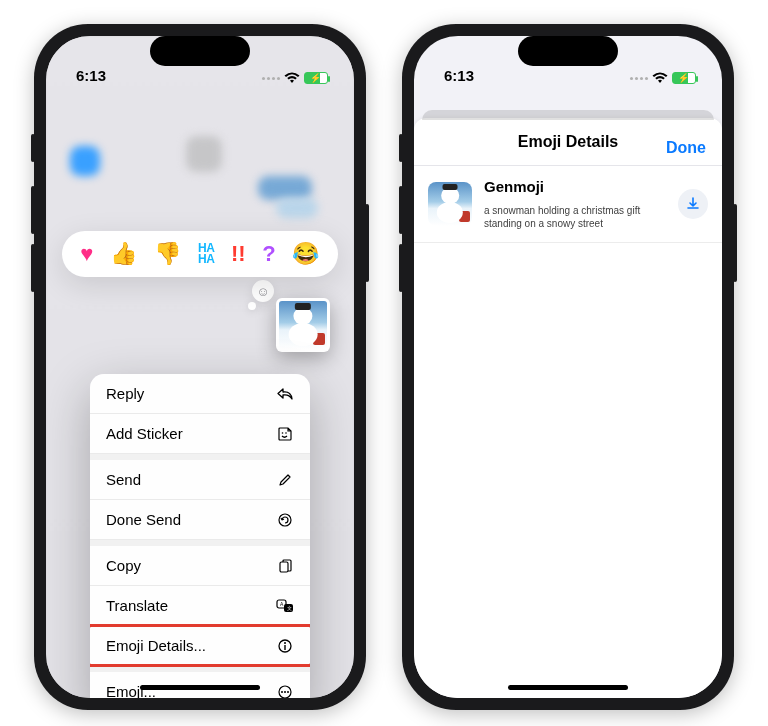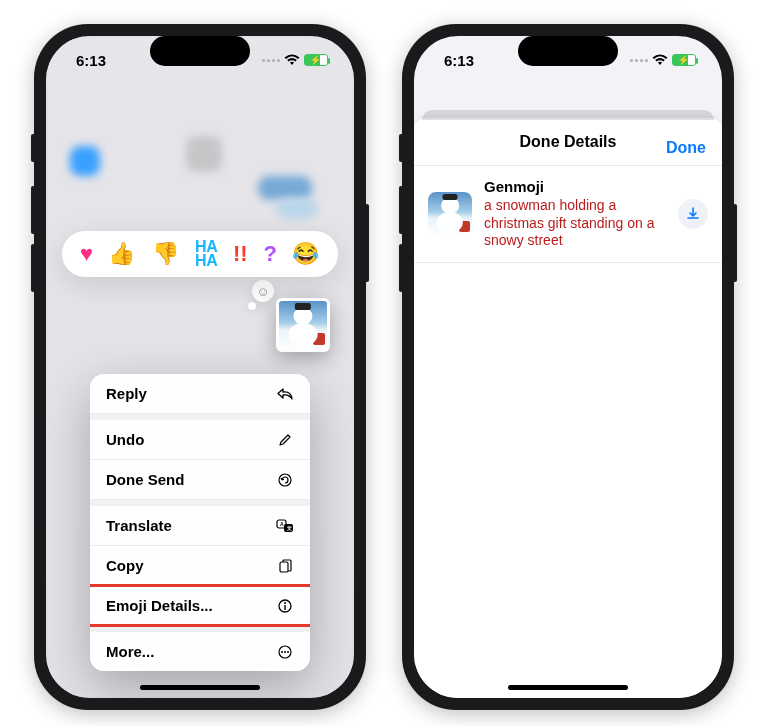--- a/index.html
+++ b/index.html
@@ -51,21 +51,21 @@
     position:absolute; bottom:8px; left:50%;
     transform:translateX(-50%);
     width:120px; height:5px;
     background:#000; border-radius:3px; z-index:40;
   }
 
   
   .status {
     position:absolute; top:0; left:0; right:0;
     height:48px; display:flex; justify-content:space-between;
-    align-items:center; padding:0 26px 0 30px; z-index:40;
+    align-items:flex-end; padding:0 26px 0 30px; z-index:40;
     font-weight:600;
   }
   .status .time { font-size:15px; }
   .status .right { display:flex; align-items:center; gap:4px; }
   .dots { display:flex; gap:2px; }
   .dots span { width:3px;height:3px;border-radius:50%;background:#2b2b2b; }
   .dots span.dim { background:#b0b0b0; }
   .wifi { font-size:14px; }
   .battery {
     width:24px; height:12px; border:1.3px solid #37c759; border-radius:3px;
@@ -123,21 +123,20 @@
     border-radius:14px;
     box-shadow:0 16px 50px rgba(0,0,0,.28);
     overflow:hidden; z-index:10;
     font-size:15px;
   }
   .ctx-item {
     display:flex; justify-content:space-between; align-items:center;
     padding:11px 16px;
     border-bottom:1px solid rgba(0,0,0,.08);
     position:relative;
-    font-weight:bold;
   }
   .ctx-item:last-child { border-bottom:none; }
   .ctx-sep { height:6px; background:rgba(0,0,0,.05); }
   .ctx-highlight {
     position:absolute; inset:-2px -3px;
     border:3px solid #e23b2e; border-radius:4px;
     pointer-events:none;
   }
 
   
@@ -170,21 +169,21 @@
   .row {
     display:flex; align-items:center; gap:12px;
     padding:12px 14px;
     border-bottom:1px solid #ececec;
   }
   .row .thumb {
     width:44px;height:44px;border-radius:8px;overflow:hidden;flex:0 0 44px;
   }
   .row .meta { flex:1; min-width:0; }
   .row .name { font-weight:600; font-size:15px; }
-  .row .desc { font-size:14px; color:#b91c1c; line-height:1.25; margin-top:2px;}
+  .row .desc { font-size:10px; color:#404040; line-height:1.25; margin-top:10px;}
   .dl-btn {
     width:30px;height:30px;border-radius:50%;
     background:#eef1f6; display:flex;align-items:center;justify-content:center;
     color:#0a7aff;
   }
 
   svg { display:block; }
 </style>
 </head>
 <body>
@@ -220,21 +219,21 @@
         <span class="battery">
             <span class="bolt">⚡</span>
           </span>
       </div>
     </div>
 
     <div class="tapback-bar">
       <span style="color:#ff2d87">♥︎</span>
       <span>👍</span>
       <span>👎</span>
-      <span style="font-size:16px;font-weight:800;color:#13b7ff;letter-spacing:-0.5px;line-height:.9;text-align:center">HA<br>HA</span>
+      <span style="font-size:12px;font-weight:800;color:#13b7ff;letter-spacing:-0.5px;line-height:.9;text-align:center">HA<br>HA</span>
       <span style="color:#ff3b30;font-weight:800">!!</span>
       <span style="color:#b050ff;font-weight:800">?</span>
       <span>😂</span>
     </div>
     <div class="tapback-tail">
       <div class="b1">☺</div>
         <div class="b2"></div>
     </div>
 
     <div class="sticker-preview">
@@ -246,79 +245,90 @@
 
     <div class="ctx-menu">
       <div class="ctx-item">
         <span>Reply</span>
         <span class="glyph">
           <svg width="16" height="14" viewBox="0 0 16 14">
               <path d="M6 2 L1 6.5 L6 11 V8 Q12 7 15 12 Q14 4 6 5 Z" fill="none" stroke="#000" stroke-width="1.3" stroke-linejoin="round"></path>
             </svg>
         </span>
       </div>
+      <div class="ctx-item">
+        <span>Add Sticker</span>
+        <span class="glyph">
+          <svg width="16" height="16" viewBox="0 0 16 16">
+              <path d="M3 2 H11 L14 5 V13 Q14 14 13 14 H3 Q2 14 2 13 V3 Q2 2 3 2 Z M11 2 V5 H14" fill="none" stroke="#000" stroke-width="1.2"></path>
+              <circle cx="5.5" cy="7" r=".8" fill="#000"></circle>
+              <circle cx="9" cy="7" r=".8" fill="#000"></circle>
+              <path d="M5 10 Q7.5 12.5 10 10" fill="none" stroke="#000" stroke-width="1.2"></path>
+            </svg>
+        </span>
+      </div>
 
       <div class="ctx-sep"></div>
 
       <div class="ctx-item">
-        <span>Undo</span>
+        <span>Send</span>
         <span class="glyph">
           <svg width="14" height="14" viewBox="0 0 14 14">
               <path d="M2 12 L3 9 L10 2 L12 4 L5 11 Z" fill="none" stroke="#000" stroke-width="1.2" stroke-linejoin="round"></path>
             </svg>
         </span>
       </div>
       <div class="ctx-item">
         <span>Done Send</span>
         <span class="glyph">
           <svg width="16" height="16" viewBox="0 0 16 16">
               <circle cx="8" cy="8" r="6" fill="none" stroke="#000" stroke-width="1.2"></circle>
               <path d="M5 8 A3 3 0 1 1 8 11 M5 8 L4 6 M5 8 L7 7" fill="none" stroke="#000" stroke-width="1.2"></path>
             </svg>
         </span>
       </div>
 
       <div class="ctx-sep"></div>
 
+      <div class="ctx-item">
+        <span>Copy</span>
+        <span class="glyph">
+          <svg width="15" height="16" viewBox="0 0 15 16">
+              <rect x="2" y="4" width="8" height="10" rx="1.5" fill="none" stroke="#000" stroke-width="1.2"></rect>
+              <path d="M5 4 V3 Q5 2 6 2 H12 Q13 2 13 3 V12 Q13 13 12 13 H10" fill="none" stroke="#000" stroke-width="1.2"></path>
+            </svg>
+        </span>
+      </div>
       <div class="ctx-item">
         <span>Translate</span>
         <span class="glyph">
           <svg width="18" height="14" viewBox="0 0 18 14">
               <rect x="1" y="1" width="9" height="8" rx="2" fill="none" stroke="#000" stroke-width="1.2"></rect>
               <rect x="8" y="5" width="9" height="8" rx="2" fill="#000"></rect>
               <text x="4" y="7" font-size="5" fill="#000">A</text>
               <text x="11" y="11" font-size="5" fill="#fff">文</text>
             </svg>
         </span>
       </div>
       <div class="ctx-item">
-        <span>Copy</span>
-        <span class="glyph">
-          <svg width="15" height="16" viewBox="0 0 15 16">
-              <rect x="2" y="4" width="8" height="10" rx="1.5" fill="none" stroke="#000" stroke-width="1.2"></rect>
-              <path d="M5 4 V3 Q5 2 6 2 H12 Q13 2 13 3 V12 Q13 13 12 13 H10" fill="none" stroke="#000" stroke-width="1.2"></path>
-            </svg>
-        </span>
-      </div>
-      <div class="ctx-item">
         <span>Emoji Details...</span>
         <span class="glyph">
           <svg width="16" height="16" viewBox="0 0 16 16">
               <circle cx="8" cy="8" r="6" fill="none" stroke="#000" stroke-width="1.3"></circle>
               <circle cx="8" cy="5" r="1" fill="#000"></circle>
               <rect x="7.3" y="7" width="1.4" height="5" fill="#000"></rect>
             </svg>
         </span>
         <div class="ctx-highlight"></div>
       </div>
 
       <div class="ctx-sep"></div>
 
       <div class="ctx-item">
-        <span>More...</span>
+        <span>Emoji...</span>
         <span class="glyph">
           <svg width="16" height="16" viewBox="0 0 16 16">
               <circle cx="8" cy="8" r="6" fill="none" stroke="#000" stroke-width="1.2"></circle>
               <circle cx="5" cy="8" r="1" fill="#000"></circle>
               <circle cx="8" cy="8" r="1" fill="#000"></circle>
               <circle cx="11" cy="8" r="1" fill="#000"></circle>
             </svg>
         </span>
       </div>
     </div>
@@ -350,21 +360,21 @@
             </svg>
         </span>
         <span class="battery">
             <span class="bolt">⚡</span>
           </span>
       </div>
     </div>
 
     <div class="sheet">
       <div class="sheet-header">
-        <div class="sheet-title">Done Details</div>
+        <div class="sheet-title">Emoji Details</div>
         <div class="sheet-done">Done</div>
       </div>
 
       <div class="row">
         <div class="thumb">
           <div class="snowman-mini">
               <div class="hat"></div>
               <div class="gift"></div>
             </div>
         </div>

